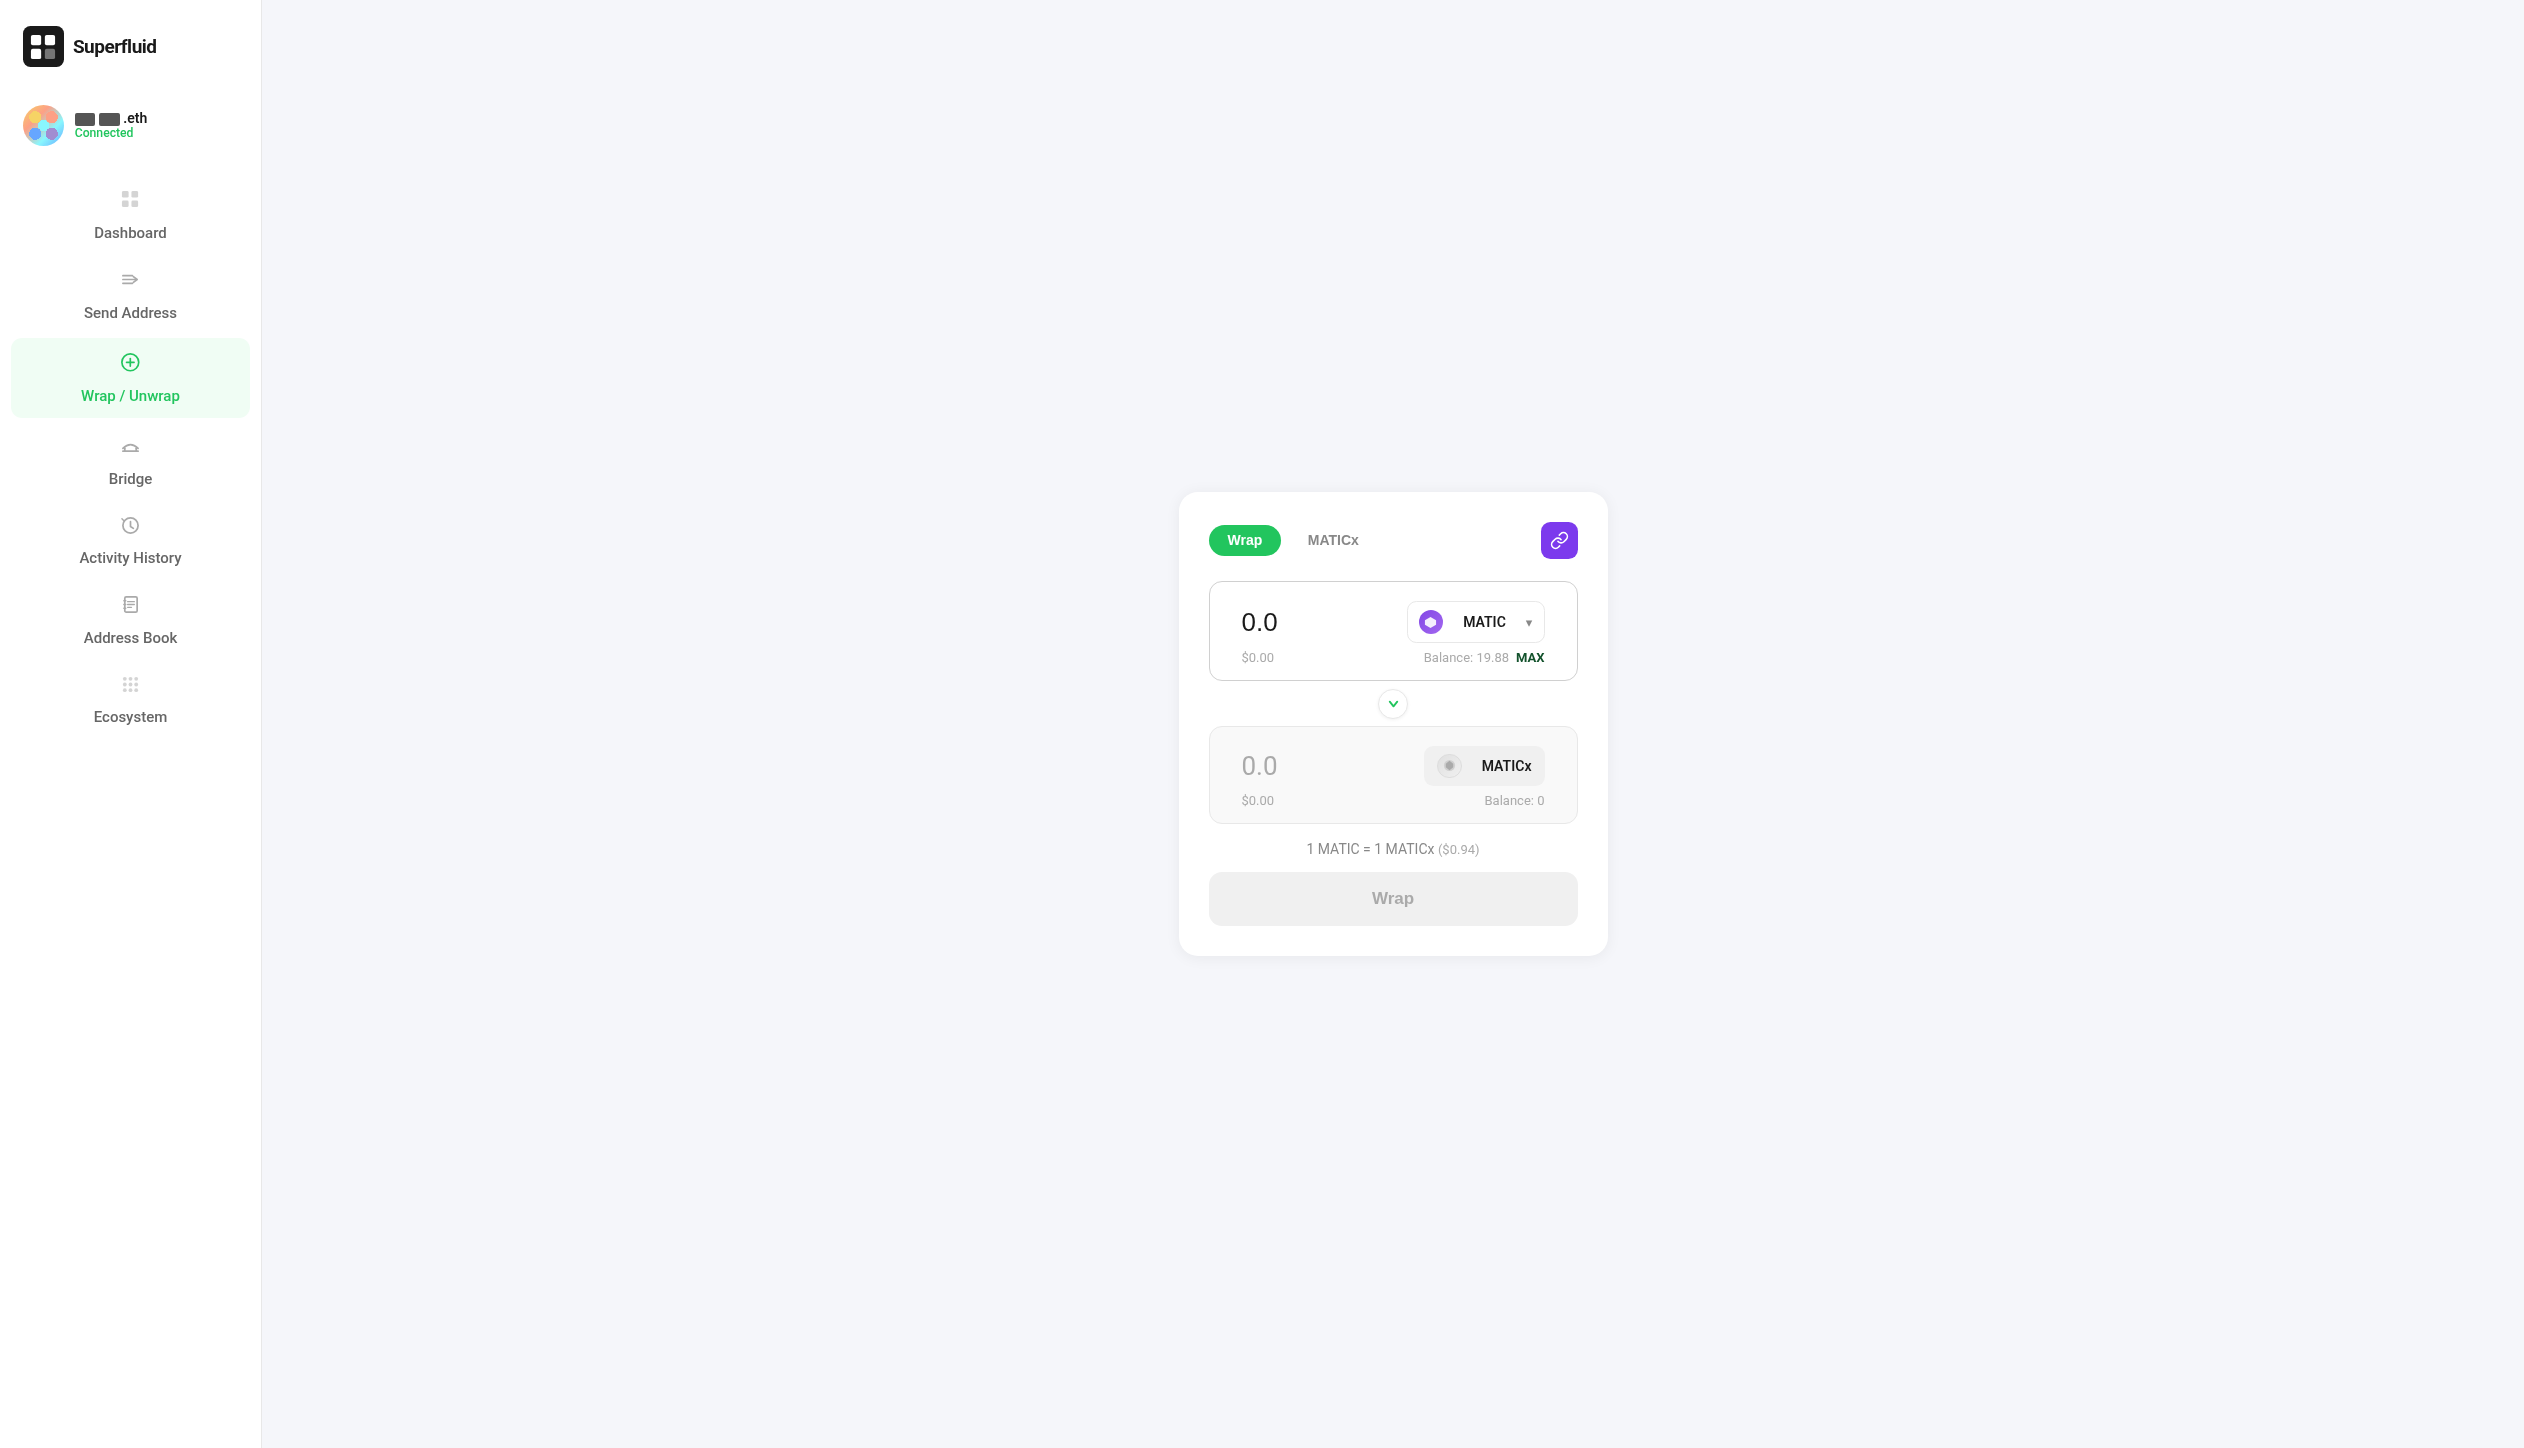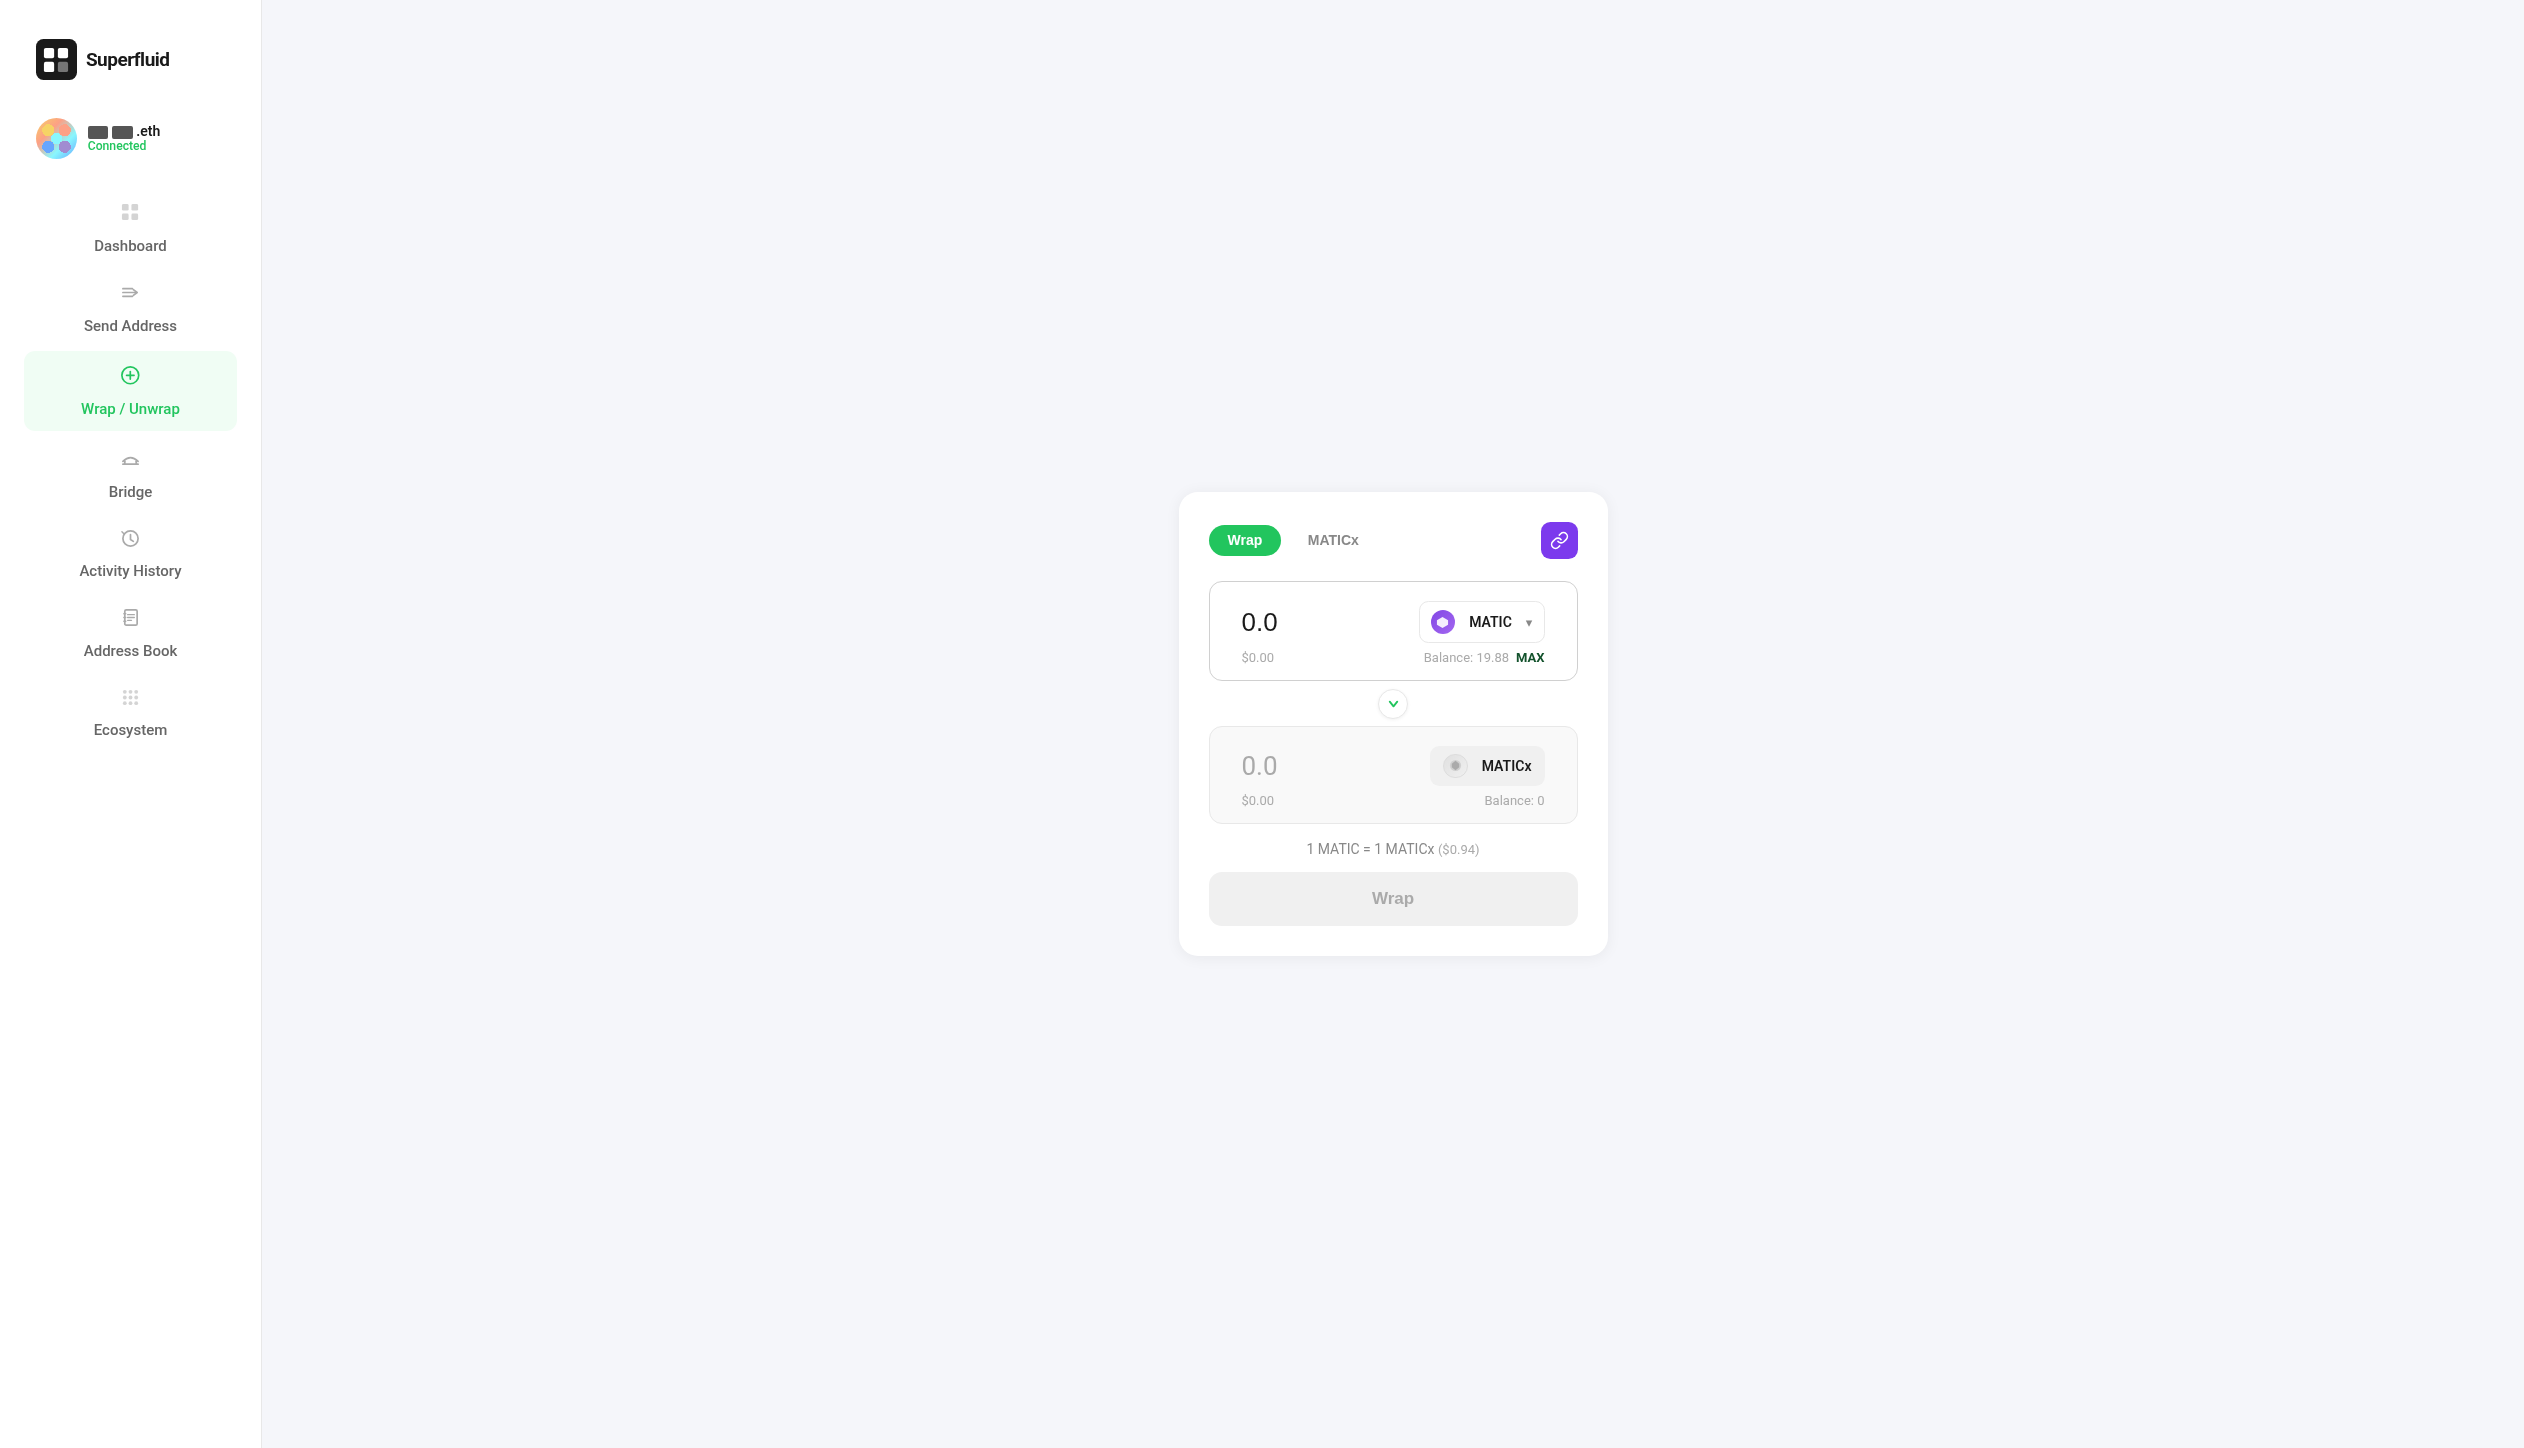--- a/index.html
+++ b/index.html
@@ -11,21 +11,21 @@
       overflow: hidden;
     }
 
     
     .sidebar {
       width: 262px;
       background: #ffffff;
       border-right: 0.9px solid #e8e8e8;
       display: flex;
       flex-direction: column;
-      padding: 13px;
+      padding: 0;
       flex-shrink: 0;
     }
 
     .logo-area {
       padding: 26px 22.5px 22.5px;
       display: flex;
       align-items: center;
       gap: 9.4px;
     }
 
@@ -257,21 +257,21 @@
     }
 
     .amount-input.has-cursor {
       color: #1a1a1a;
       caret-color: #1a1a1a;
     }
 
     .token-selector {
       display: flex;
       align-items: center;
-      gap: 14px;
+      gap: 20px;
       background: #fff;
       border: 1.4px solid #e8e8e8;
       border-radius: 9.4px;
       padding: 7.5px 11.2px;
       cursor: pointer;
     }
 
     .token-selector-output {
       background: #f0f0f0;
       border: none;

